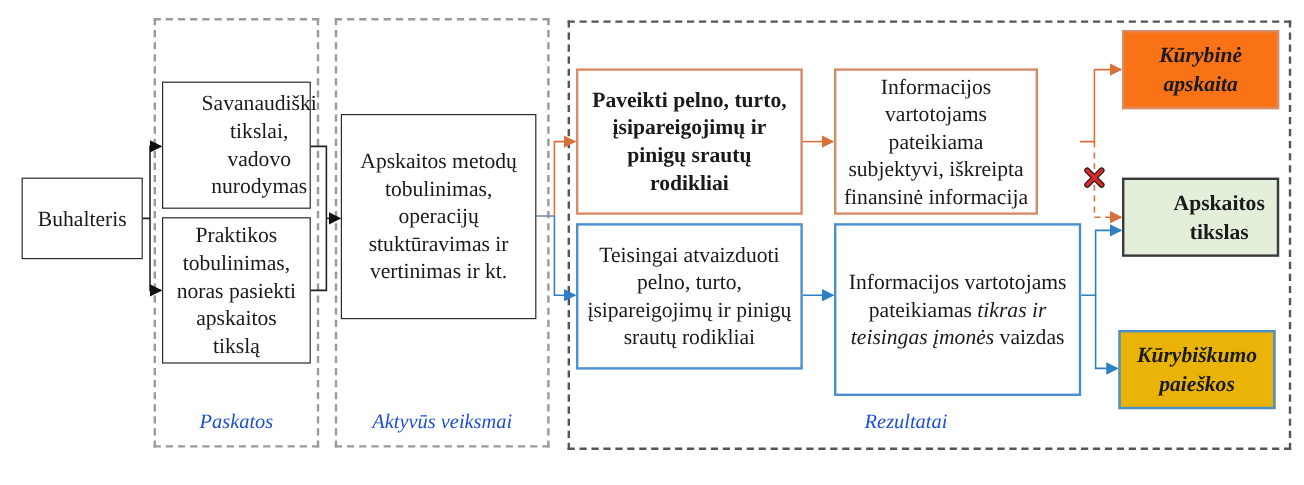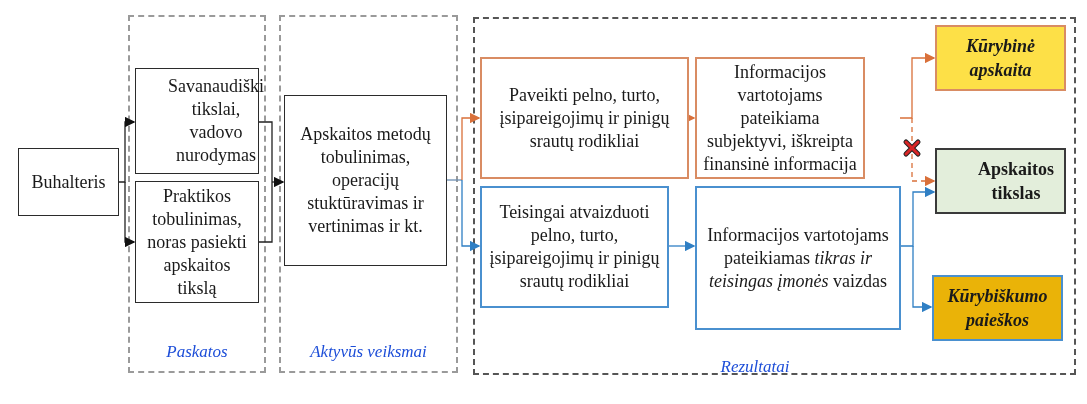--- a/index.html
+++ b/index.html
@@ -9,37 +9,37 @@
   .group { border:2px dashed #9a9a9a; }
   .group.dark { border-color:#555; }
   .group-label { position:absolute; left:0; right:0; text-align:center;
                  font-style:italic; font-size:17px; color:#1d4ed8; }
   .box { display:flex; align-items:center; justify-content:center; text-align:center;
          font-size:18px; line-height:23px; padding:2px 6px; background:#fff; }
   .box.black { border:1.5px solid #2b2b2b; }
   .box.orange { border:2px solid #d98c63; }
   .box.blue { border:2px solid #4a90cf; }
   .box.res { font-weight:bold; font-size:18px; line-height:24px; }
-  .res-orange { background:#fde047; border:2px solid #d98c63; font-style:italic; }
+  .res-orange { background:#f97316; border:2px solid #d98c63; font-style:italic; }
   .res-green { background:#e3eedb; border:2px solid #3a3a3a; }
   .res-blue { background:#eab308; border:2px solid #4a90cf; font-style:italic; }
   svg.wires { position:absolute; left:0; top:0; pointer-events:none; }
   .it { font-style:italic; }
 </style>
 </head>
 <body>
 
 <div class="abs group" style="left:128px;top:15px;width:138px;height:358px;">
   <div class="group-label" style="top:325px;">Paskatos</div>
 </div>
 <div class="abs group" style="left:279px;top:15px;width:179px;height:358px;">
   <div class="group-label" style="top:325px;">Aktyvūs veiksmai</div>
 </div>
 <div class="abs group dark" style="left:473px;top:17px;width:603px;height:358px;">
-  <div class="group-label" style="top:338px;left:120px;right:auto;width:320px;font-style:italic;">Rezultatai</div>
+  <div class="group-label" style="top:323px;left:120px;right:auto;width:320px;font-style:italic;">Rezultatai</div>
 </div>
 
 <svg class="wires" width="1087" height="404">
   <defs>
     <marker id="ab" markerWidth="8" markerHeight="8" refX="7" refY="4" orient="auto">
         <path d="M0,0 L8,4 L0,8 z" fill="#111"></path>
       </marker>
     <marker id="ao" markerWidth="8" markerHeight="8" refX="7" refY="4" orient="auto">
         <path d="M0,0 L8,4 L0,8 z" fill="#d9703a"></path>
       </marker>
@@ -80,21 +80,21 @@
   <span>Savanaudiški tikslai, vadovo nurodymas</span>
 </div>
 <div class="abs box black" style="left:135px;top:181px;width:124px;height:122px;">
   <span>Praktikos tobulinimas, noras pasiekti apskaitos tikslą</span>
 </div>
 
 <div class="abs box black" style="left:284px;top:95px;width:163px;height:171px;">
   <span>Apskaitos metodų tobulinimas, operacijų stuktūravimas ir vertinimas ir kt.</span>
 </div>
 
-<div class="abs box orange" style="left:480px;top:57px;width:209px;height:122px;">
+<div class="abs box orange" style="left:480px;top:57px;width:189px;height:122px;font-weight:bold;">
   <span>Paveikti pelno, turto, įsipareigojimų ir pinigų srautų rodikliai</span>
 </div>
 <div class="abs box blue" style="left:480px;top:186px;width:189px;height:122px;">
   <span>Teisingai atvaizduoti pelno, turto, įsipareigojimų ir pinigų srautų rodikliai</span>
 </div>
 
 <div class="abs box orange" style="left:695px;top:57px;width:170px;height:122px;">
   <span>Informacijos vartotojams pateikiama subjektyvi, iškreipta finansinė informacija</span>
 </div>
 <div class="abs box blue" style="left:695px;top:186px;width:206px;height:144px;">

